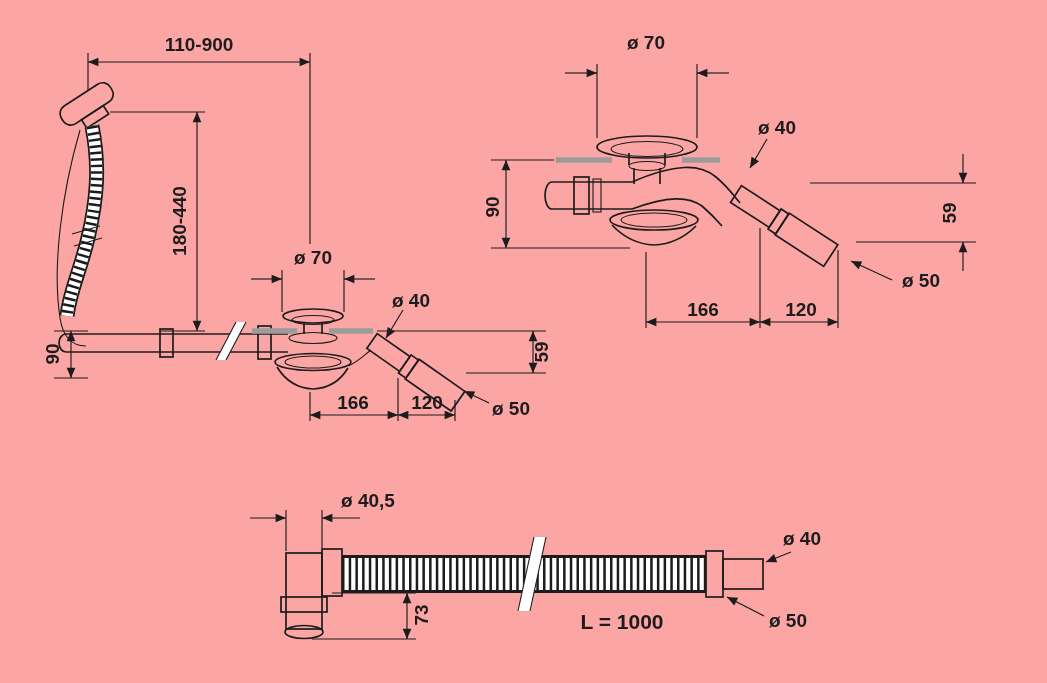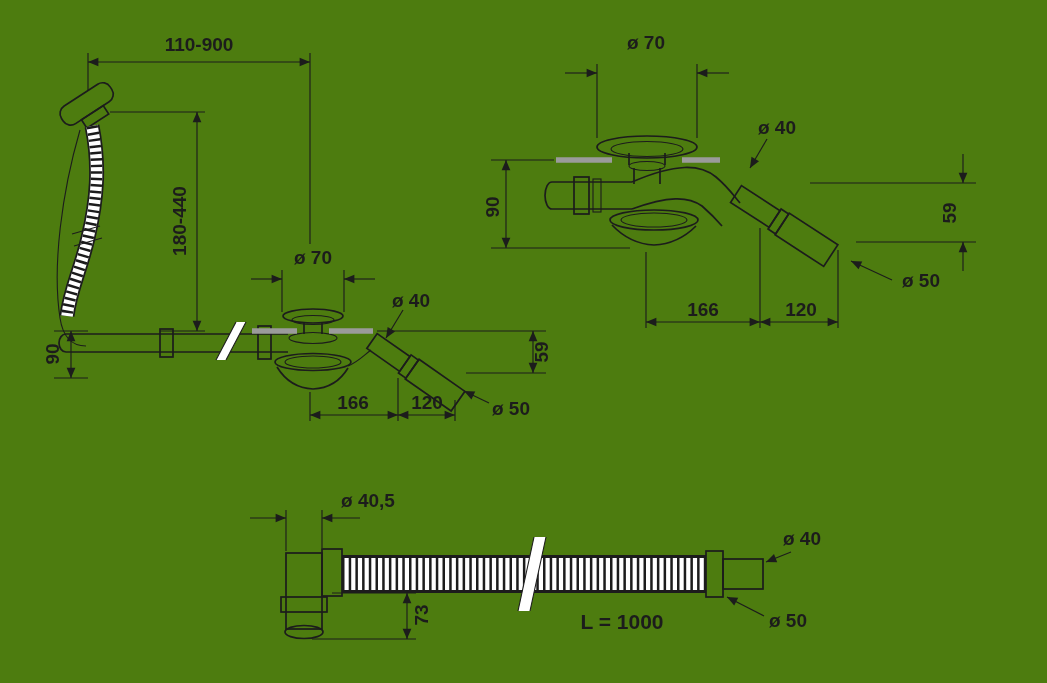--- a/index.html
+++ b/index.html
@@ -1,16 +1,16 @@
 <!DOCTYPE html>
 <html><head>
 <meta charset="utf-8">
 <style>
   html,body{margin:0;padding:0;background:#ffffff;}
-  .canvas{width:1047px;height:683px;position:relative;background:#4d7c0f;overflow:hidden;}
+  .canvas{width:1047px;height:683px;position:relative;background:#fca5a5;overflow:hidden;}
   svg{display:block;}
   text{font-family:"Liberation Sans","DejaVu Sans",sans-serif;font-weight:bold;fill:#1c1c1c;}
   .dim{font-size:19px;}
   .dimbig{font-size:21px;}
   .part{stroke:#1c1c1c;fill:none;stroke-width:1.7;}
   .partthin{stroke:#1c1c1c;fill:none;stroke-width:1.1;}
   .dimline{stroke:#1c1c1c;fill:none;stroke-width:1.15;}
   .ext{stroke:#1c1c1c;fill:none;stroke-width:1.15;}
   .rim{stroke:#9b9b9b;stroke-width:5.5;fill:none;}
   .corr-outer{stroke:#1c1c1c;fill:none;}

